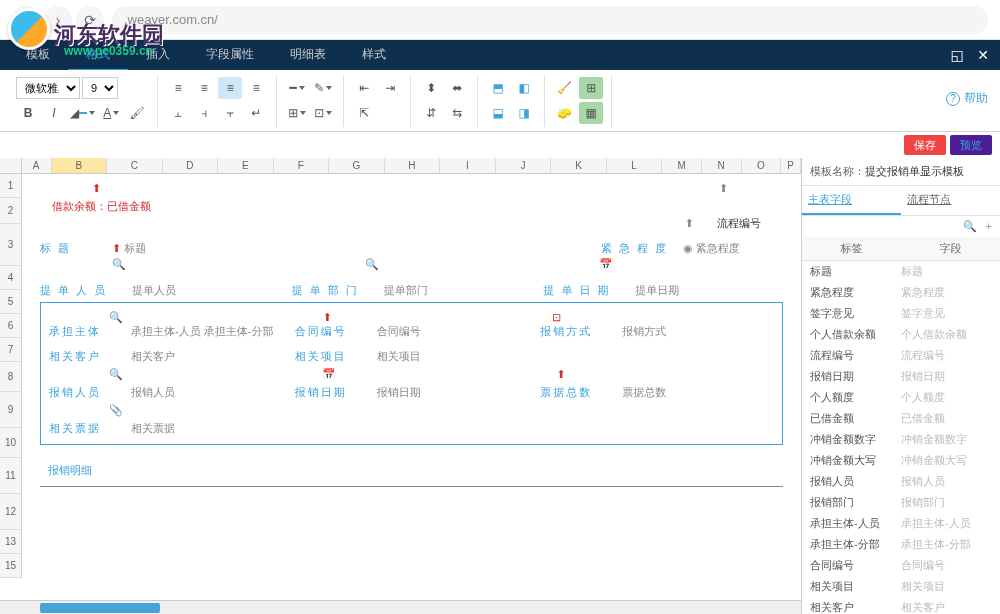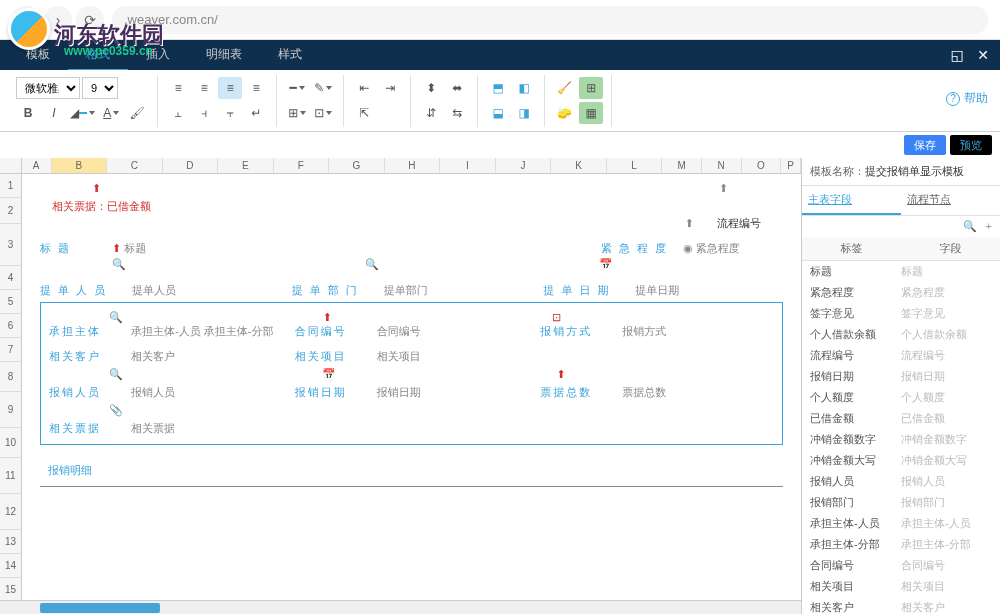--- a/index.html
+++ b/index.html
@@ -26,22 +26,22 @@
     .tb-group { display: flex; flex-direction: column; gap: 3px; padding: 0 8px; border-right: 1px solid #e0e0e0; height: 52px; justify-content: center; }
     .tb-row { display: flex; gap: 2px; align-items: center; }
     .tb-btn { min-width: 24px; height: 22px; display: flex; align-items: center; justify-content: center; color: #555; font-size: 12px; cursor: pointer; border-radius: 2px; padding: 0 2px; }
     .tb-btn.active { background: #cfe8f7; }
     .font-sel { height: 22px; border: 1px solid #ccc; font-size: 11px; padding: 0 4px; background: #fff; }
     .help-btn { position: absolute; right: 12px; top: 20px; color: #3ba3dd; font-size: 12px; display: flex; align-items: center; gap: 4px; cursor: pointer; }
     .help-icon { width: 14px; height: 14px; border-radius: 50%; border: 1px solid #3ba3dd; display: inline-flex; align-items: center; justify-content: center; font-size: 10px; }
 
     .action-bar { height: 26px; background: #fff; display: flex; justify-content: flex-end; align-items: center; padding: 0 8px; gap: 4px; }
     .action-btn { height: 20px; padding: 0 10px; font-size: 11px; color: #fff; border-radius: 2px; cursor: pointer; display: flex; align-items: center; }
-    .btn-save { background: #3b82f6; }
-    .btn-preview { background: #000000; color: #3ba3dd; }
+    .btn-save { background: #ef4444; }
+    .btn-preview { background: #4c1d95; color: #3ba3dd; }
 
     .main { display: flex; height: calc(614px - 40px - 30px - 62px - 26px); }
     
     .sheet-area { flex: 1; display: flex; flex-direction: column; overflow: hidden; position: relative; }
     .col-headers { height: 16px; display: flex; background: #f5f5f5; border-bottom: 1px solid #ccc; font-size: 10px; color: #666; }
     .rowh-corner { width: 22px; border-right: 1px solid #ccc; }
     .colh { border-right: 1px solid #ddd; text-align: center; line-height: 16px; }
     .colh.sel { background: #fde6a3; }
     
     .sheet-body { flex: 1; overflow: auto; position: relative; }
@@ -95,20 +95,21 @@
     <div class="nav-btn">⟳</div>
   </div>
   <div class="url-bar">.weaver.com.cn/</div>
 </div>
 
 <div class="menubar">
   <div class="menu-items">
     <div class="menu-item">模板</div>
     <div class="menu-item active">格式</div>
     <div class="menu-item">插入</div>
+    <div class="menu-item">字段属性</div>
     <div class="menu-item">明细表</div>
     <div class="menu-item">样式</div>
   </div>
   <div class="menu-right">
     <div class="menu-right-btn">◱</div>
     <div class="menu-right-btn">✕</div>
   </div>
 </div>
 
 <div class="toolbar">
@@ -262,35 +263,32 @@
           </div>
         <div class="sheet-row" style="height:36px">
             <div class="rowh">11</div>
           </div>
         <div class="sheet-row" style="height:36px">
             <div class="rowh">12</div>
           </div>
         <div class="sheet-row" style="height:16px">
             <div class="rowh">13</div>
           </div>
-        <div class="sheet-row" style="height:24px">
-            <div class="rowh">14</div>
-          </div>
         <div class="sheet-row" style="height:14px">
             <div class="rowh">15</div>
           </div>
 
       </div>
 
       <div class="form-area">
         <div style="display:flex;justify-content:space-between;padding:4px 60px 0">
           <span class="icon-sm">⬆</span>
           <span class="icon-sm" style="color:#888">⬆</span>
         </div>
-        <div style="padding:2px 20px"><span class="red-text"><span>相关票据：</span><span>已借金额</span></span></div>
+        <div style="padding:2px 20px"><span class="red-text"><span>借款余额：</span><span>已借金额</span></span></div>
         <div style="display:flex;align-items:center">
           <div style="flex:1"></div>
           <div style="flex:1;text-align:right;font-size:11px;color:#333;padding-right:30px">
             <span class="icon-sm" style="color:#888;margin-right:20px">⬆</span>
             <span>流程编号</span>
           </div>
         </div>
 
         <div class="form-grid" style="grid-template-columns:60px 1fr 1fr 70px 100px">
           <div class="flabel">标 题</div>

